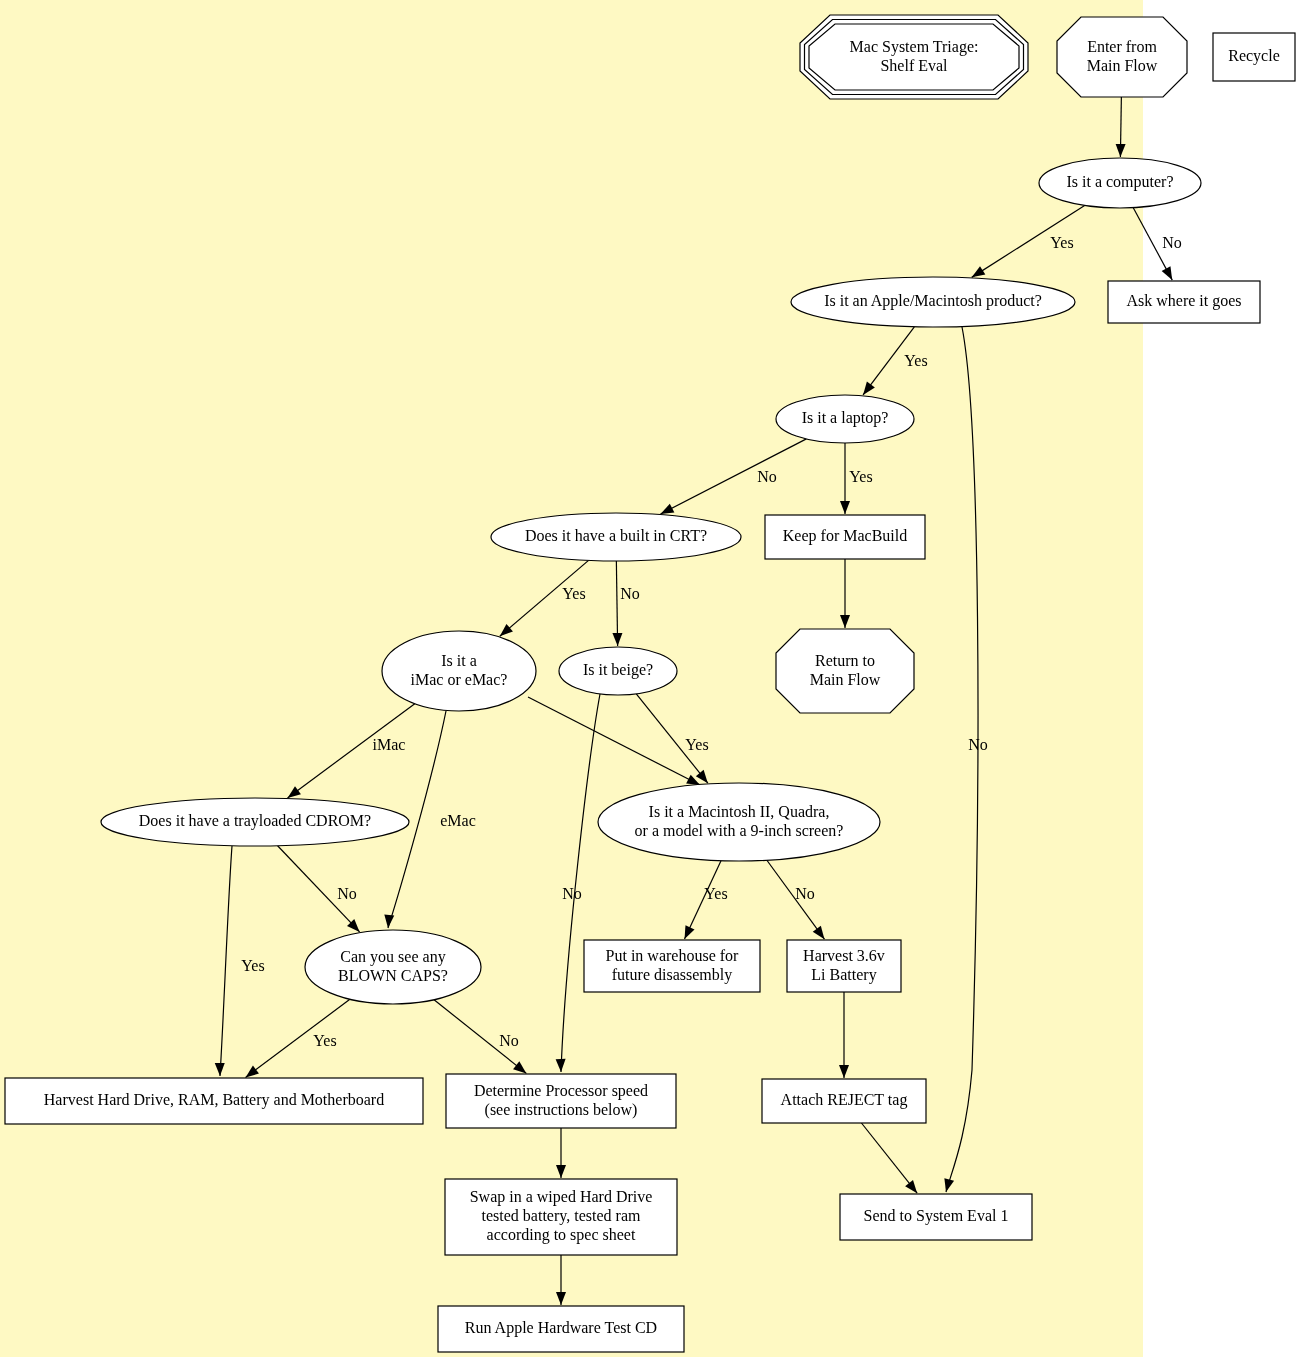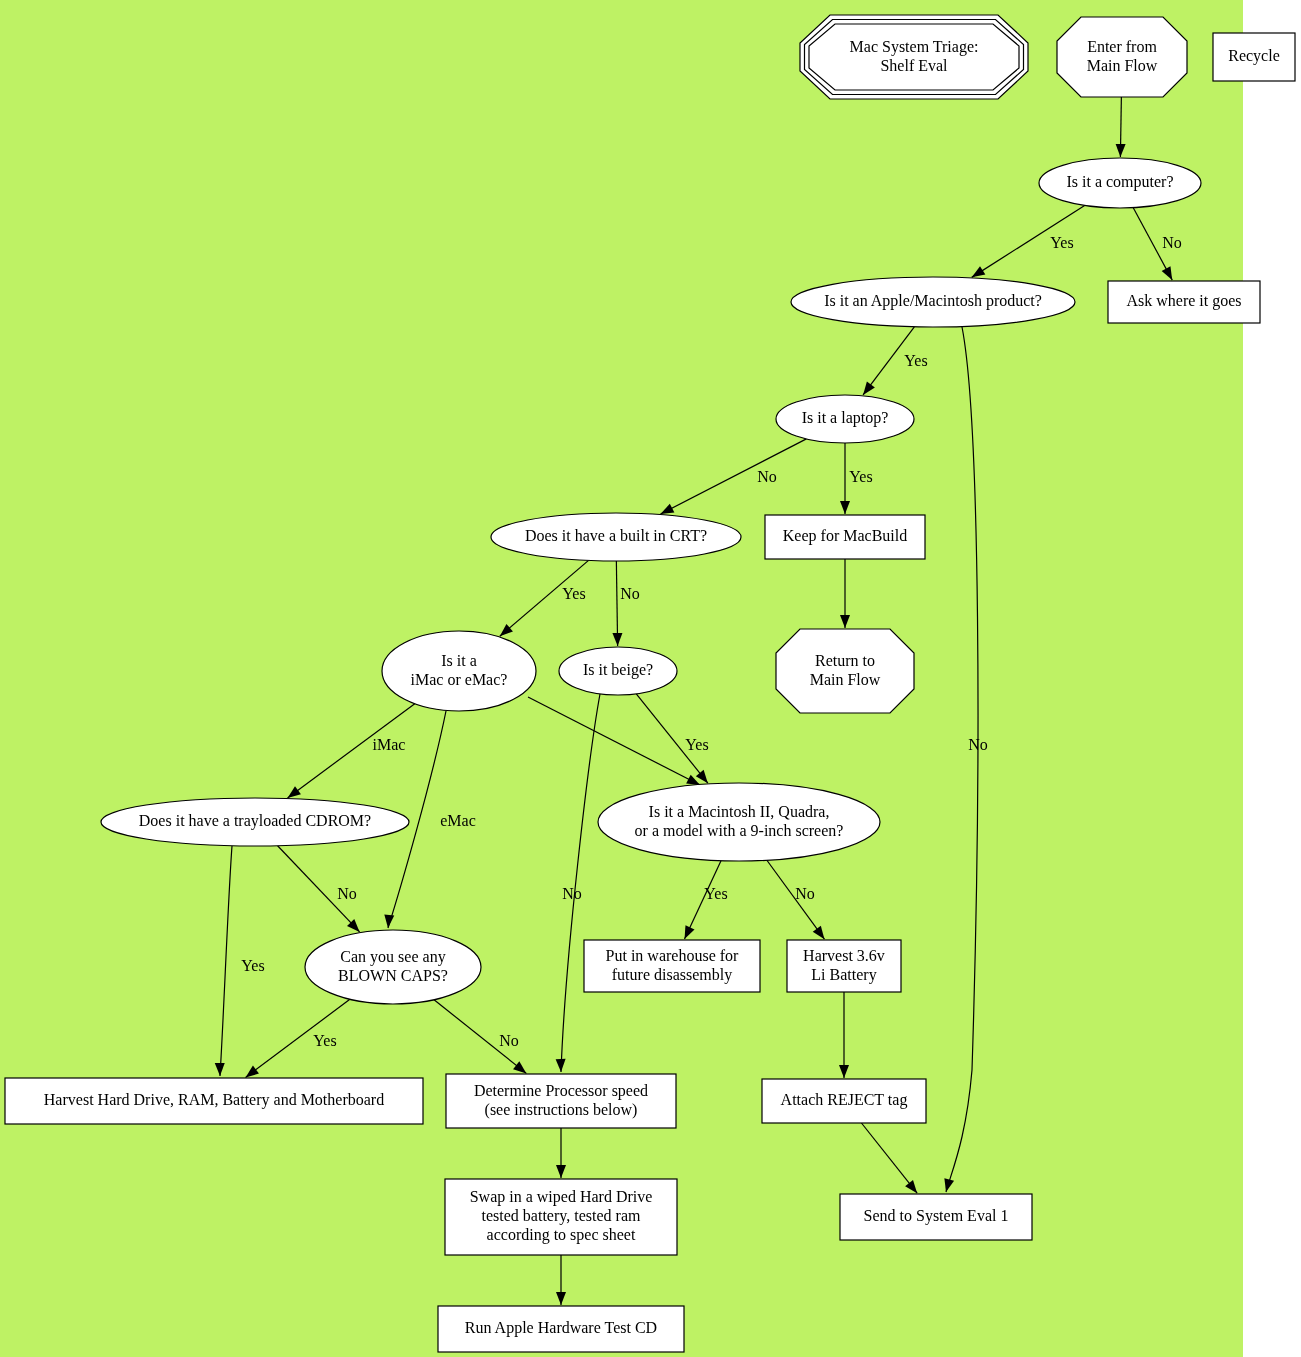--- a/index.html
+++ b/index.html
@@ -2,23 +2,23 @@
 <html><head>
 <meta charset="utf-8">
 <style>
   html, body {
     margin: 0;
     padding: 0;
     background: #ffffff;
   }
   #chart-root {
     position: relative;
-    width: 1243px;
+    width: 1143px;
     height: 1357px;
-    background: #bef264;
+    background: #fef9c3;
     font-family: "Liberation Serif", "DejaVu Serif", serif;
   }
   svg#flow {
     display: block;
     width: 1301px;
     height: 1357px;
   }
   .node-shape {
     fill: #ffffff;
     stroke: #000000;

